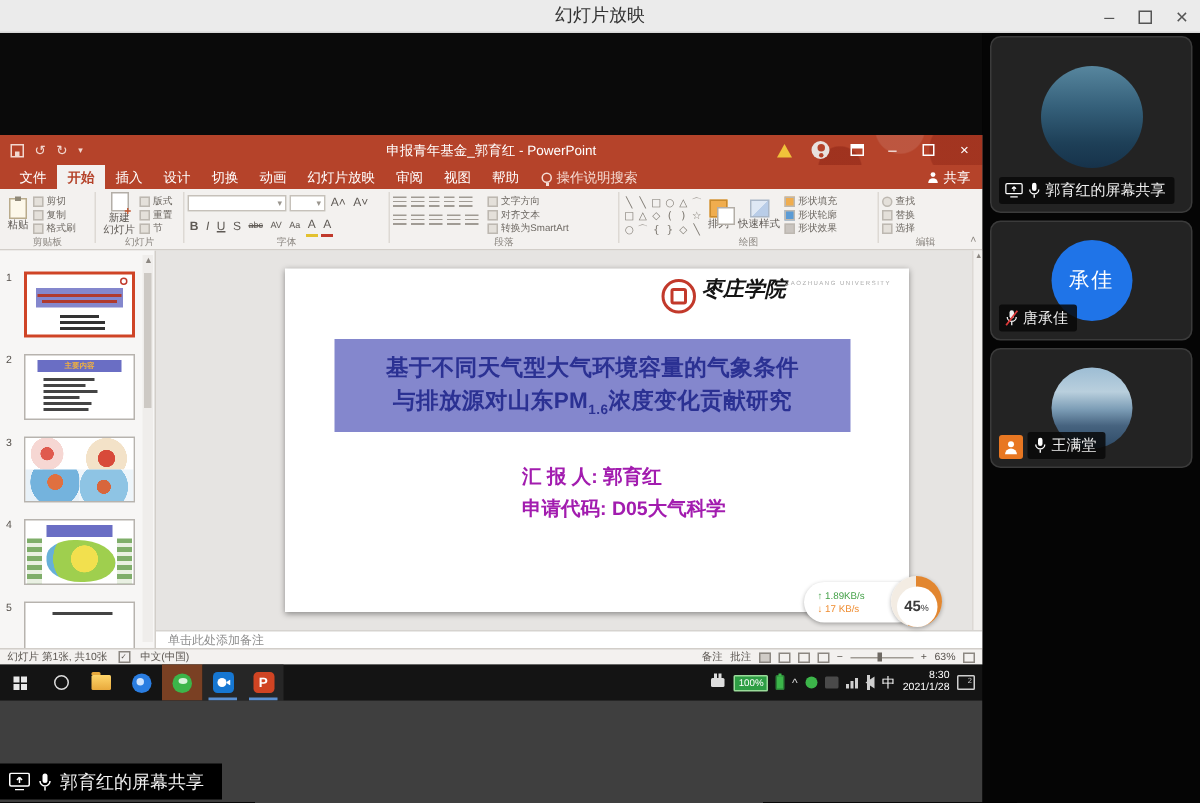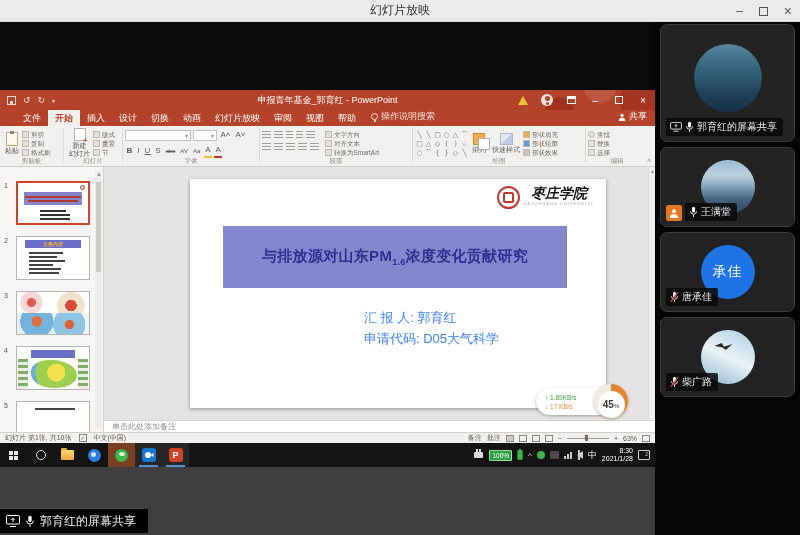--- a/index.html
+++ b/index.html
@@ -34,21 +34,21 @@
   .ppt-wincontrols{margin-left:auto;display:flex;align-items:center;z-index:2;height:100%;}
   .pwc{width:24px;height:100%;display:flex;align-items:center;justify-content:center;font-size:10px;color:#fff;}
   .warn-tri{width:0;height:0;border-left:5px solid transparent;border-right:5px solid transparent;border-bottom:9px solid #f0c23a;}
   .acct{width:12px;height:12px;border-radius:50%;background:#e8e1de;position:relative;}
   .acct::after{content:"";position:absolute;left:3.5px;top:2px;width:5px;height:5px;border-radius:50%;background:#b5432a;
     box-shadow:0 5px 0 -1px #b5432a;}
   .ribopt{width:9px;height:8px;border:1px solid #fff;border-top-width:3px;}
   .pwc-restore{width:8px;height:8px;border:1px solid #fff;}
 
   
-  .tabrow{height:16px;background:#b5432a;display:flex;align-items:flex-start;color:#fff;padding-left:16px;position:relative;}
+  .tabrow{height:16px;background:#b5432a;display:flex;align-items:center;color:#fff;padding-left:6px;position:relative;}
   .tab{padding:2px 7px 1px;font-size:9px;display:flex;align-items:center;}
   .tab.active{background:#f3f1ef;color:#b5432a;font-weight:bold;}
   .tab-search{display:flex;align-items:center;gap:3px;margin-left:8px;font-size:9px;color:#f6ddd5;}
   .bulb{width:7px;height:7px;border:1px solid #f6ddd5;border-radius:50%;position:relative;}
   .bulb::after{content:"";position:absolute;left:2px;top:6px;width:2px;height:2px;background:#f6ddd5;}
   .tab-share{margin-left:auto;margin-right:8px;display:flex;align-items:center;gap:3px;font-size:9px;color:#fff;}
 
   
   .ribbon{height:41px;background:#f3f1ef;border-bottom:1px solid #d2cec9;display:flex;position:relative;}
   .rgroup{position:relative;height:100%;display:flex;padding:2px 2px 9px;}
@@ -99,27 +99,27 @@
   .m4-side{position:absolute;top:12px;width:10px;height:30px;background:repeating-linear-gradient(#7fae6a 0 3px,#e9f0e2 3px 6px);}
   .slidecol{flex:1;display:flex;flex-direction:column;min-width:0;}
   .canvas{height:253px;position:relative;background:#e6e4e2;}
   .cscroll{position:absolute;right:0;top:0;width:7px;height:100%;background:#f1efed;border-left:1px solid #dcd8d4;}
   .cscroll::before{content:"▲";position:absolute;top:1px;left:1px;font-size:5px;color:#8c8781;}
 
   .slide{position:absolute;left:86px;top:12px;width:416px;height:229px;background:#fff;box-shadow:0 1px 4px rgba(0,0,0,.4);}
   .logo{position:absolute;right:12px;top:7px;display:flex;align-items:flex-start;gap:4px;}
   .seal{width:23px;height:23px;border-radius:50%;border:2px solid #c2392b;display:flex;align-items:center;justify-content:center;flex:none;}
   .seal-inner{width:11px;height:11px;border:2px solid #c2392b;border-radius:2px;}
-  .logo-txt{display:flex;flex-direction:column;text-align:center;}
+  .logo-txt{display:flex;flex-direction:row;text-align:center;}
   .logo-name{font-family:"Liberation Serif","DejaVu Serif",serif;font-weight:bold;font-style:italic;font-size:14px;color:#141414;line-height:15px;}
   .logo-sub{font-size:4px;color:#aaa;letter-spacing:1px;}
   .banner{position:absolute;left:33px;right:39px;top:47px;height:62px;background:#8487cd;display:flex;flex-direction:column;align-items:center;justify-content:center;gap:3px;}
   .banner-line{font-size:15px;font-weight:bold;color:#2b3193;white-space:nowrap;letter-spacing:.3px;}
   .banner-line sub{font-size:9px;}
-  .slide-info{position:absolute;left:174px;top:128px;font-size:13px;font-weight:normal;color:#3b82f6;line-height:21px;}
+  .slide-info{position:absolute;left:158px;top:128px;font-size:13px;font-weight:bold;color:#a21caf;line-height:21px;}
   .pagenum{position:absolute;right:27px;bottom:6px;font-size:7px;color:#333;}
 
   .notesbar{height:12px;background:#fff;border-top:1px solid #d6d3cf;display:flex;align-items:center;padding-left:8px;font-size:8px;color:#8d8d8d;}
 
   
   .statusbar{height:11px;background:#f3f1ef;border-top:1px solid #d2cec9;display:flex;align-items:center;font-size:7px;color:#5a5550;padding:0 5px;gap:7px;}
   .sb-right{margin-left:auto;display:flex;align-items:center;gap:5px;}
   .sb-ic{width:8px;height:7px;border:1px solid #8c8781;display:inline-block;}
   .sb-ic.sel{background:#d0ccc7;}
   .slider{width:42px;height:1px;background:#a09b94;position:relative;}
@@ -494,20 +494,21 @@
               <div class="logo">
                 <span class="seal">
                     <span class="seal-inner"></span>
                   </span>
                 <span class="logo-txt">
                   <span class="logo-name">枣庄学院</span>
                   <span class="logo-sub">ZAOZHUANG UNIVERSITY</span>
                 </span>
               </div>
               <div class="banner">
+                <span class="banner-line">基于不同天气型大气环境容量的气象条件</span>
                 <span class="banner-line"><span>与排放源对山东PM</span><sub>1.6</sub><span>浓度变化贡献研究</span></span>
               </div>
               <div class="slide-info">
                 <div>汇 报 人: 郭育红</div>
                 <div>申请代码: D05大气科学</div>
               </div>
               <span class="pagenum">1</span>
             </div>
             <div class="cscroll"></div>
           </div>
@@ -629,60 +630,48 @@
         <svg width="9" height="12" viewBox="0 0 12 15">
             <rect x="4" y="0.5" width="4" height="7.5" rx="2" fill="#fff"></rect>
             <path d="M2 6.5a4 4 0 0 0 8 0" fill="none" stroke="#fff" stroke-width="1.2"></path>
             <line x1="6" y1="11" x2="6" y2="14" stroke="#fff" stroke-width="1.2"></line>
           </svg>
         <span>郭育红的屏幕共享</span>
       </span>
     </div>
 
     <div class="tile">
+      <span class="avatar av-init">
+          <span>承佳</span>
+        </span>
+      <span class="tile-label">
+        <svg width="9" height="12" viewBox="0 0 12 15">
+            <rect x="4" y="0.5" width="4" height="7.5" rx="2" fill="#eee"></rect>
+            <path d="M2 6.5a4 4 0 0 0 8 0" fill="none" stroke="#eee" stroke-width="1.2"></path>
+            <line x1="6" y1="11" x2="6" y2="14" stroke="#eee" stroke-width="1.2"></line>
+            <line x1="1" y1="14" x2="11" y2="1" stroke="#e03a3a" stroke-width="1.6"></line>
+          </svg>
+        <span>唐承佳</span>
+      </span>
+    </div>
+
+    <div class="tile">
       <span class="avatar av-city"></span>
       <span class="badge">
         <svg width="10" height="10" viewBox="0 0 10 10">
             <circle cx="5" cy="3.2" r="2" fill="#fff"></circle>
             <path d="M1 10a4 4 0 0 1 8 0z" fill="#fff"></path>
           </svg>
       </span>
       <span class="tile-label shift">
         <svg width="9" height="12" viewBox="0 0 12 15">
             <rect x="4" y="0.5" width="4" height="7.5" rx="2" fill="#fff"></rect>
             <path d="M2 6.5a4 4 0 0 0 8 0" fill="none" stroke="#fff" stroke-width="1.2"></path>
             <line x1="6" y1="11" x2="6" y2="14" stroke="#fff" stroke-width="1.2"></line>
           </svg>
         <span>王满堂</span>
       </span>
     </div>
 
-    <div class="tile">
-      <span class="avatar av-init">
-          <span>承佳</span>
-        </span>
-      <span class="tile-label">
-        <svg width="9" height="12" viewBox="0 0 12 15">
-            <rect x="4" y="0.5" width="4" height="7.5" rx="2" fill="#eee"></rect>
-            <path d="M2 6.5a4 4 0 0 0 8 0" fill="none" stroke="#eee" stroke-width="1.2"></path>
-            <line x1="6" y1="11" x2="6" y2="14" stroke="#eee" stroke-width="1.2"></line>
-            <line x1="1" y1="14" x2="11" y2="1" stroke="#e03a3a" stroke-width="1.6"></line>
-          </svg>
-        <span>唐承佳</span>
-      </span>
-    </div>
-
-    <div class="tile">
-      <span class="avatar av-eagle"></span>
-      <span class="tile-label">
-        <svg width="9" height="12" viewBox="0 0 12 15">
-            <rect x="4" y="0.5" width="4" height="7.5" rx="2" fill="#eee"></rect>
-            <path d="M2 6.5a4 4 0 0 0 8 0" fill="none" stroke="#eee" stroke-width="1.2"></path>
-            <line x1="6" y1="11" x2="6" y2="14" stroke="#eee" stroke-width="1.2"></line>
-            <line x1="1" y1="14" x2="11" y2="1" stroke="#e03a3a" stroke-width="1.6"></line>
-          </svg>
-        <span>柴广路</span>
-      </span>
-    </div>
 
 
   </div>
 </div>
 
 </body></html>

